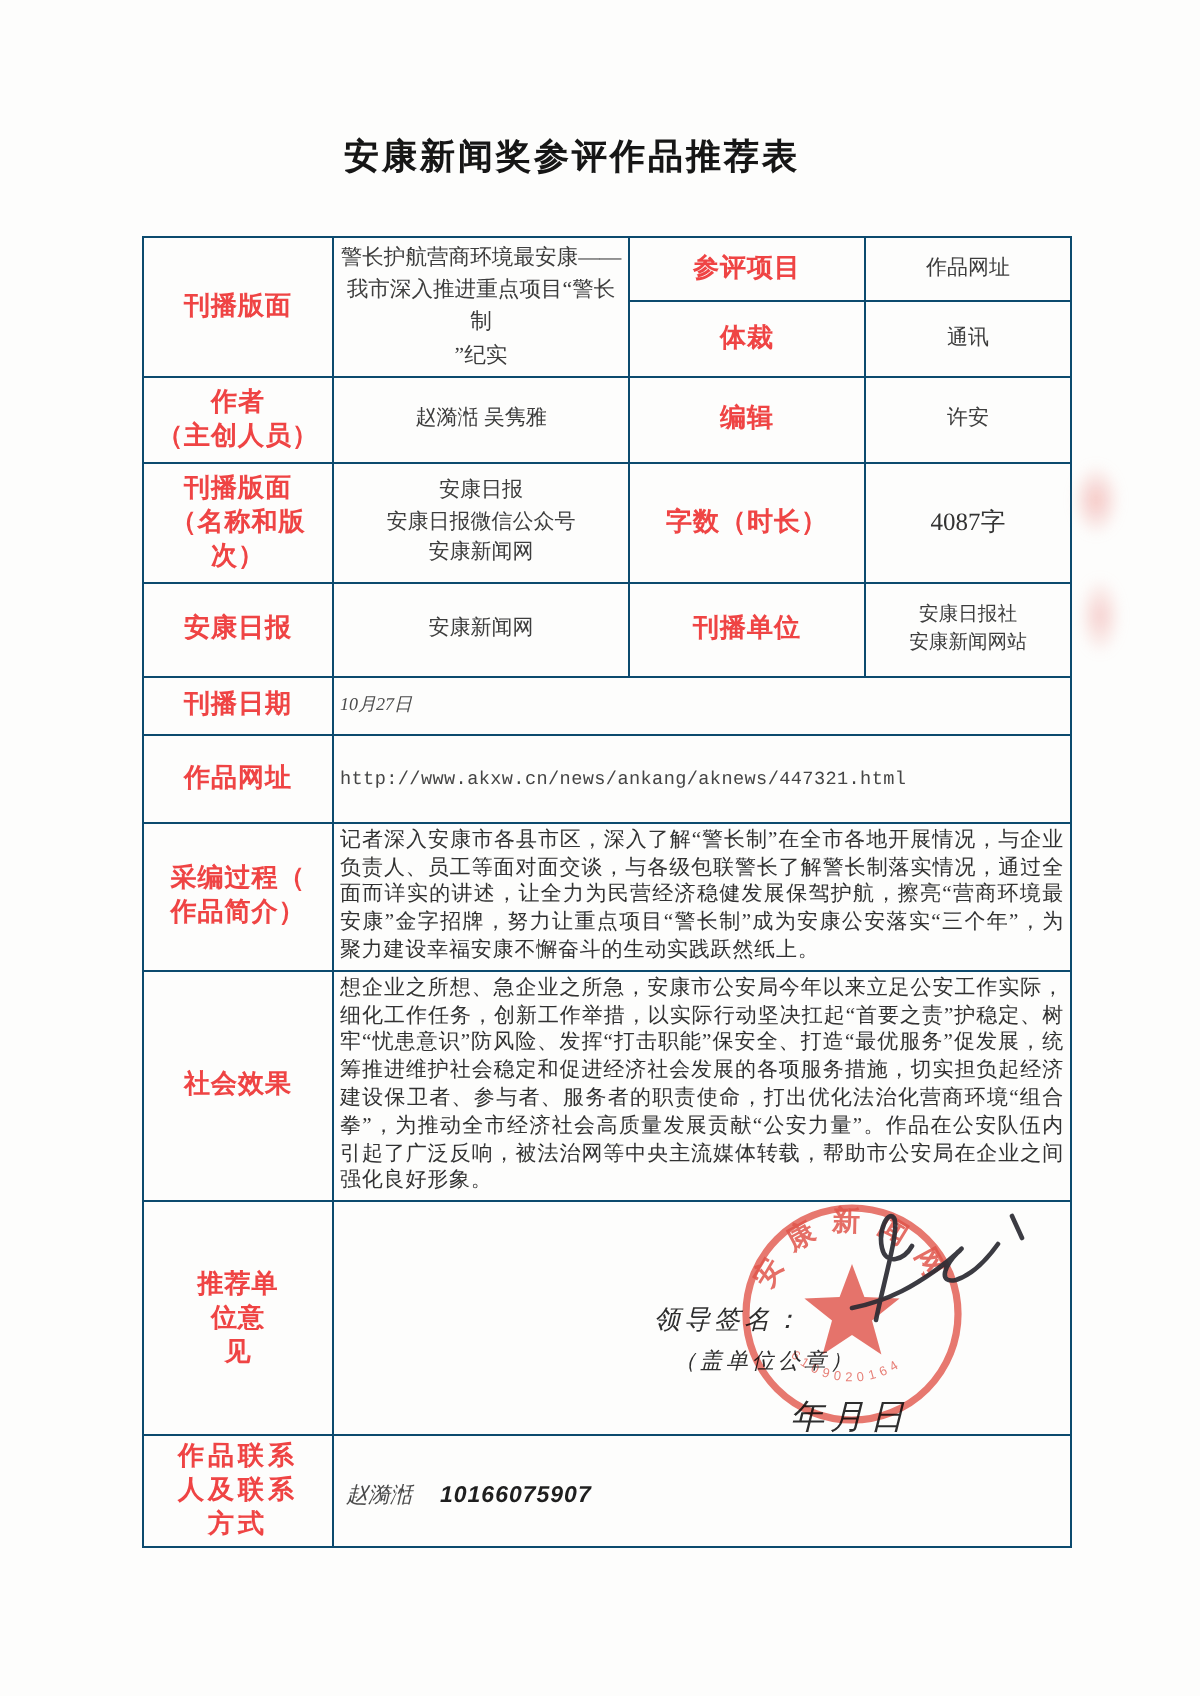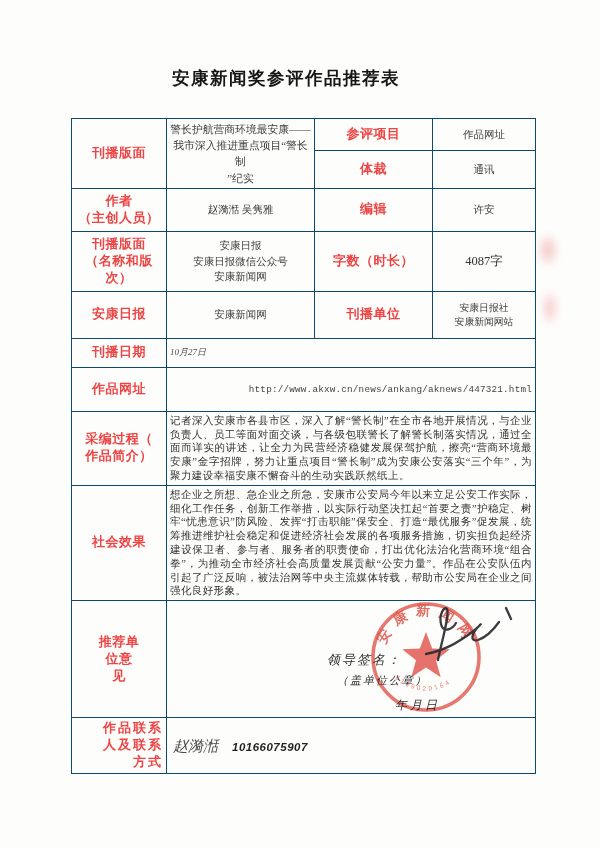--- a/index.html
+++ b/index.html
@@ -20,44 +20,44 @@
   }
   table.form td{
     border:1px solid #0c4a6e;
     vertical-align:middle;overflow:hidden;
     padding:2px 3px;
   }
   .lbl{
     font-weight:700;text-align:center;font-size:13px;line-height:1.3;
     color:#ef4444;white-space:pre-line;letter-spacing:0.5px;
   }
-  .lbl-left{text-align:right;padding-left:8px;letter-spacing:2px;}
+  .lbl-left{text-align:center;padding-left:8px;letter-spacing:2px;}
   .val{
     text-align:center;font-size:10.5px;color:#3d3d3d;
     line-height:1.45;white-space:pre-line;
   }
   .val-title{font-size:10.8px;line-height:1.5;}
   .val-count{font-size:12.5px;color:#333;}
   .val-top{vertical-align:top;text-align:left;font-style:italic;}
   .val-date{font-size:9px;color:#4a4a4a;padding:1px 0 0 3px;}
   .val-url{
     font-family:"Liberation Mono","DejaVu Sans Mono",monospace;
-    font-size:9.3px;color:#454545;text-align:right;padding-left:8px;
+    font-size:9.3px;color:#454545;text-align:left;padding-left:8px;
     letter-spacing:0.2px;
   }
   .para{
     text-align:justify;font-size:10.5px;line-height:13.8px;color:#323232;
     vertical-align:top;padding:4px 5px 2px 6px;letter-spacing:0.4px;
   }
   .cell-rel{position:relative;font-style:italic;}
   .sig-label{position:absolute;font-size:13px;color:#2e2e2e;letter-spacing:2px;}
   .sig-l1{left:160px;top:50px;}
   .sig-l2{left:170px;top:72px;font-size:11px;text-align:center;}
-  .sig-l3{left:228px;top:96px;font-size:12px;letter-spacing:3px;}
-  .contact-name{font-size:15px;color:#4a4a4a;margin-right:14px;}
+  .sig-l3{left:228px;top:96px;font-size:17px;letter-spacing:3px;}
+  .contact-name{font-size:11px;color:#4a4a4a;margin-right:14px;}
   .contact-phone{
     font-family:"Liberation Sans","DejaVu Sans",sans-serif;
     font-size:11.5px;color:#1f1f1f;letter-spacing:0.5px;font-weight:600;
   }
   .stamp-svg{position:absolute;left:366px;top:597px;mix-blend-mode:multiply;opacity:0.85;pointer-events:none;}
   .sign-svg{position:absolute;left:398px;top:600px;pointer-events:none;}
   .smudge{position:absolute;pointer-events:none;filter:blur(3px);}
   .smudge1{left:532px;top:226px;width:32px;height:48px;
     background:radial-gradient(closest-side,rgba(238,150,145,0.55),rgba(238,150,145,0) 75%);}
   .smudge2{left:536px;top:282px;width:28px;height:52px;

